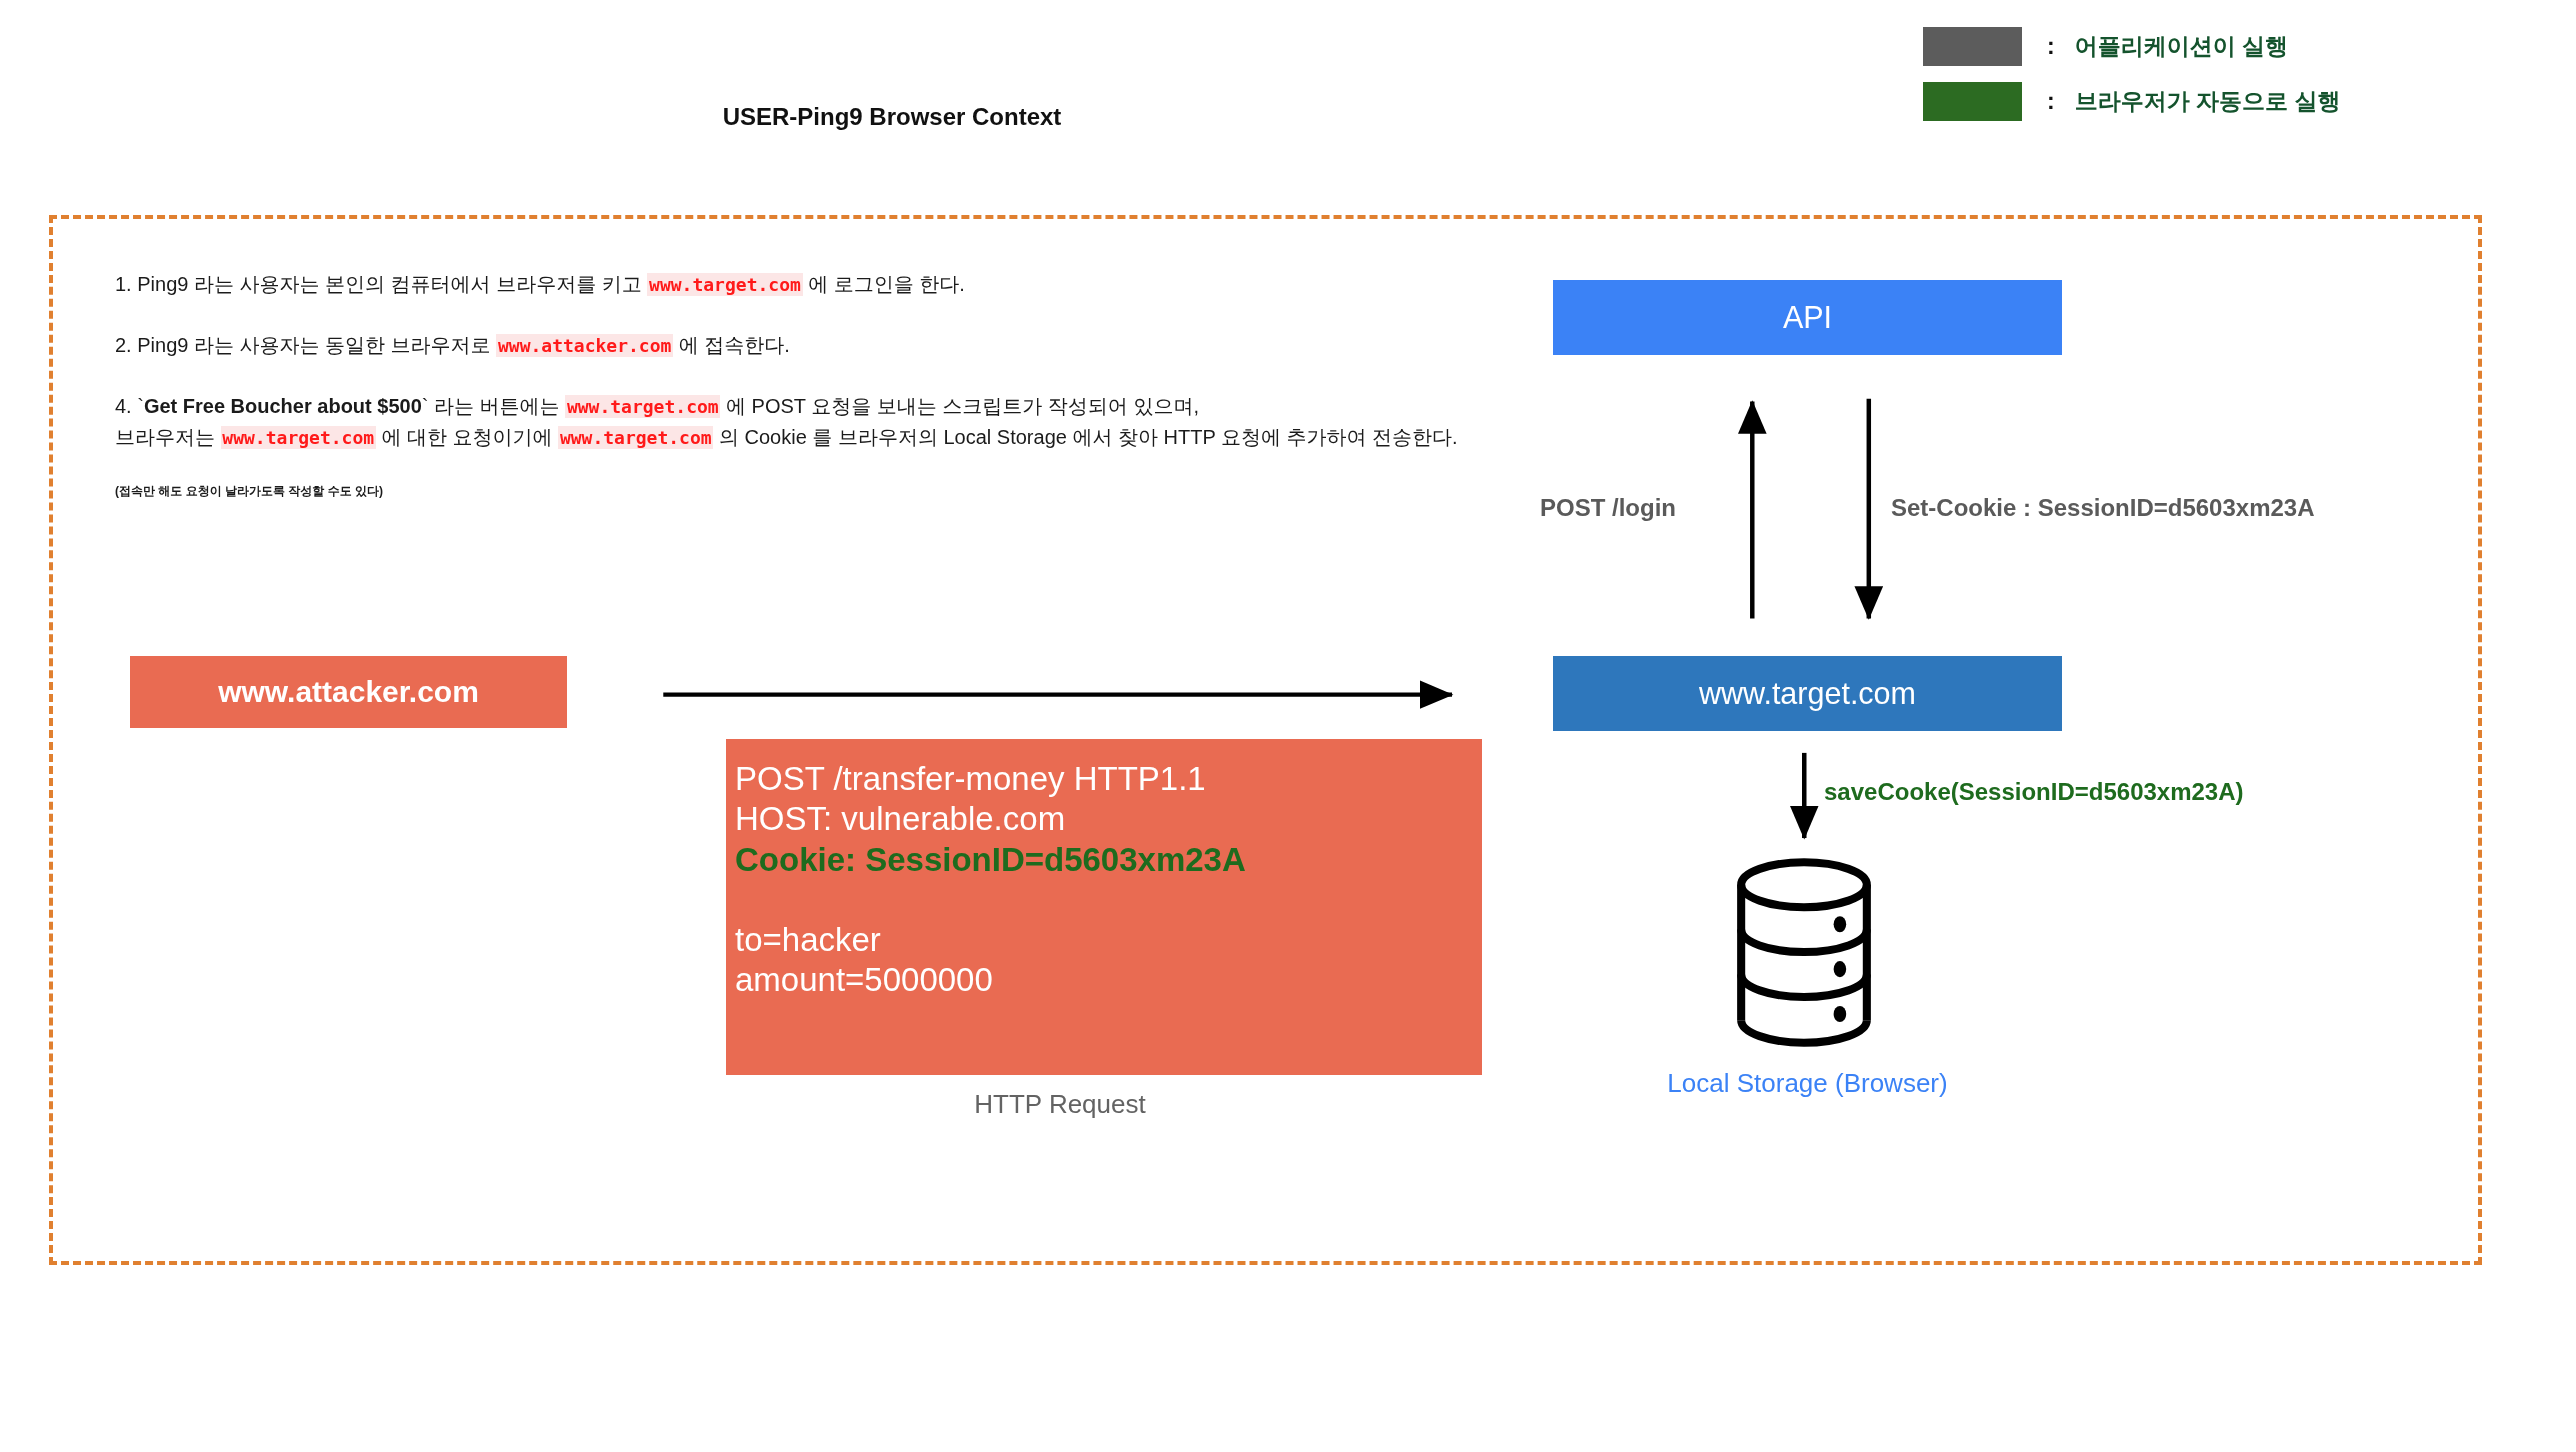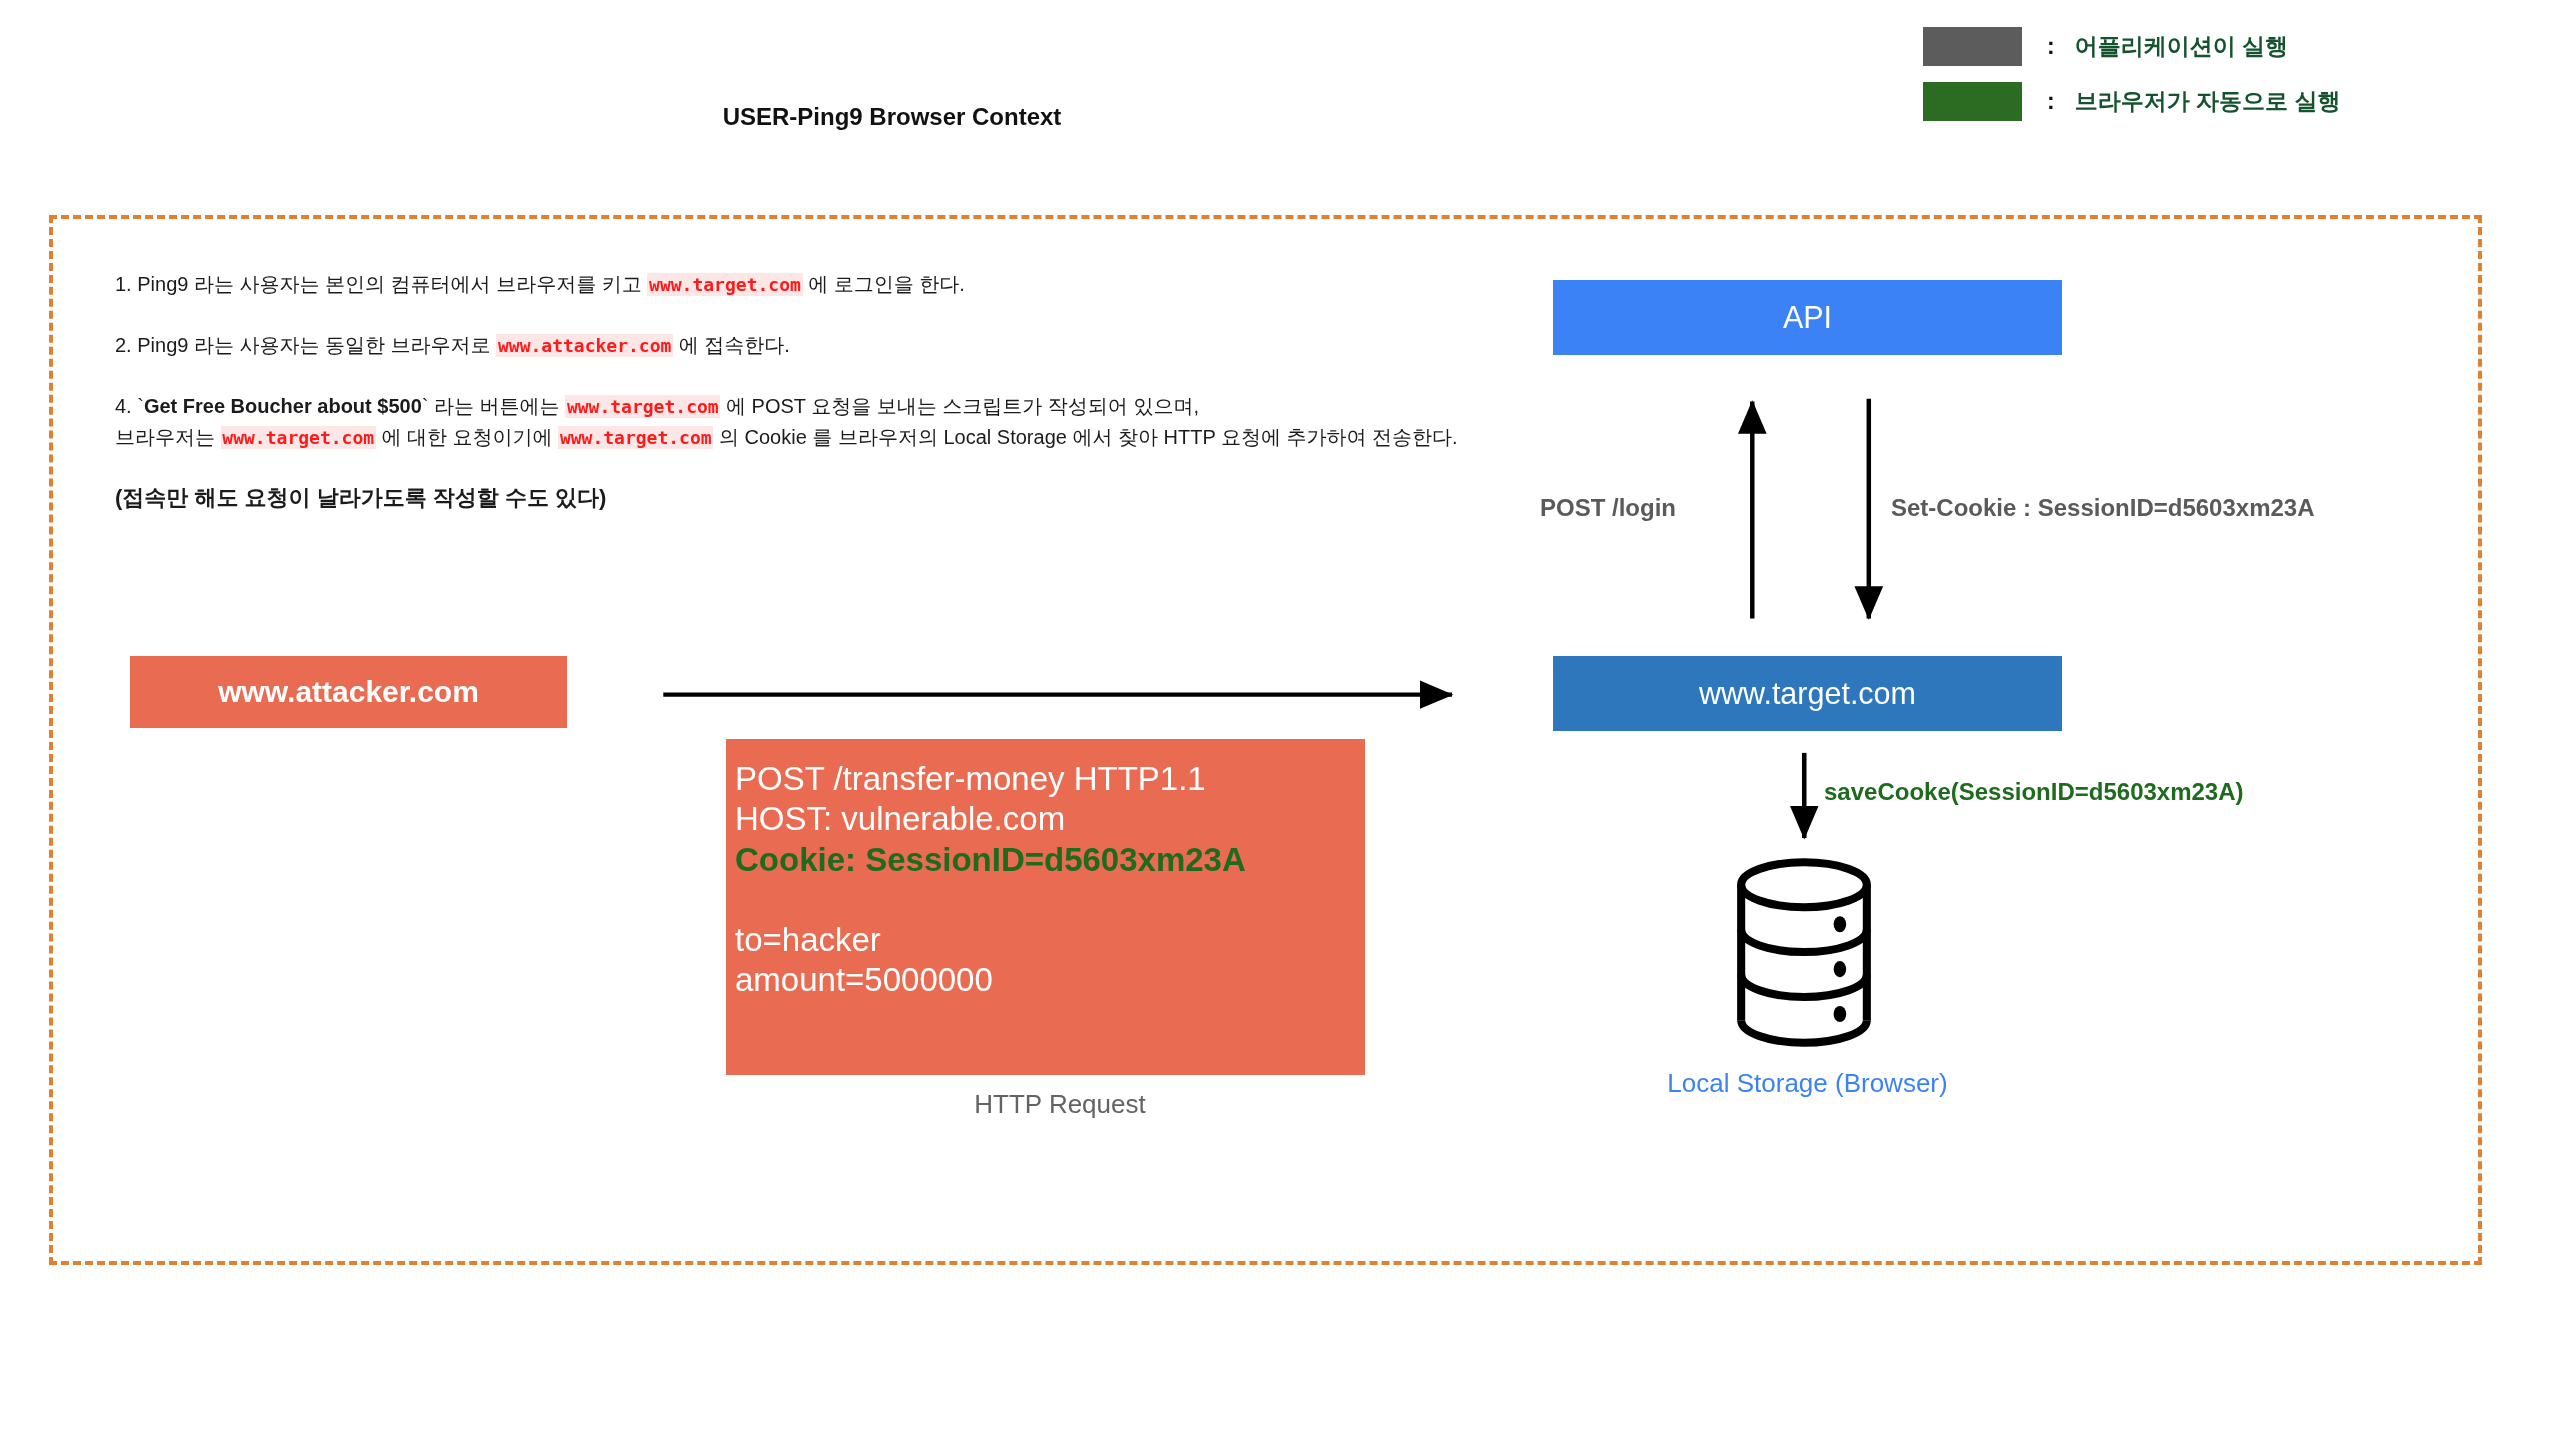--- a/index.html
+++ b/index.html
@@ -88,21 +88,21 @@
   .url {
     font-family: "DejaVu Sans Mono", monospace;
     font-weight: bold;
     color: #FF1A1A;
     background: #FCE6E6;
     font-size: 18px;
     padding: 0.9px 1.8px;
   }
   .bold { font-weight: bold; }
   #step-note {
-    font-size: 22px;
+    font-size: 12px;
     font-weight: bold;
     color: #1b1b1b;
     margin-top: 5.4px;
   }
 
   
   .node-box {
     position: absolute;
     display: flex;
     align-items: center;
@@ -133,21 +133,21 @@
     background: #E96B52;
     font-size: 30px;
     font-weight: bold;
   }
 
   
   #http-request {
     position: absolute;
     left: 726px;
     top: 739px;
-    width: 639px;
+    width: 756px;
     height: 336px;
     background: #E96B52;
     box-sizing: border-box;
     padding: 20px 0 0 9px;
   }
   #http-request .req-line {
     font-size: 33px;
     color: #ffffff;
     line-height: 1.22;
     white-space: pre;

